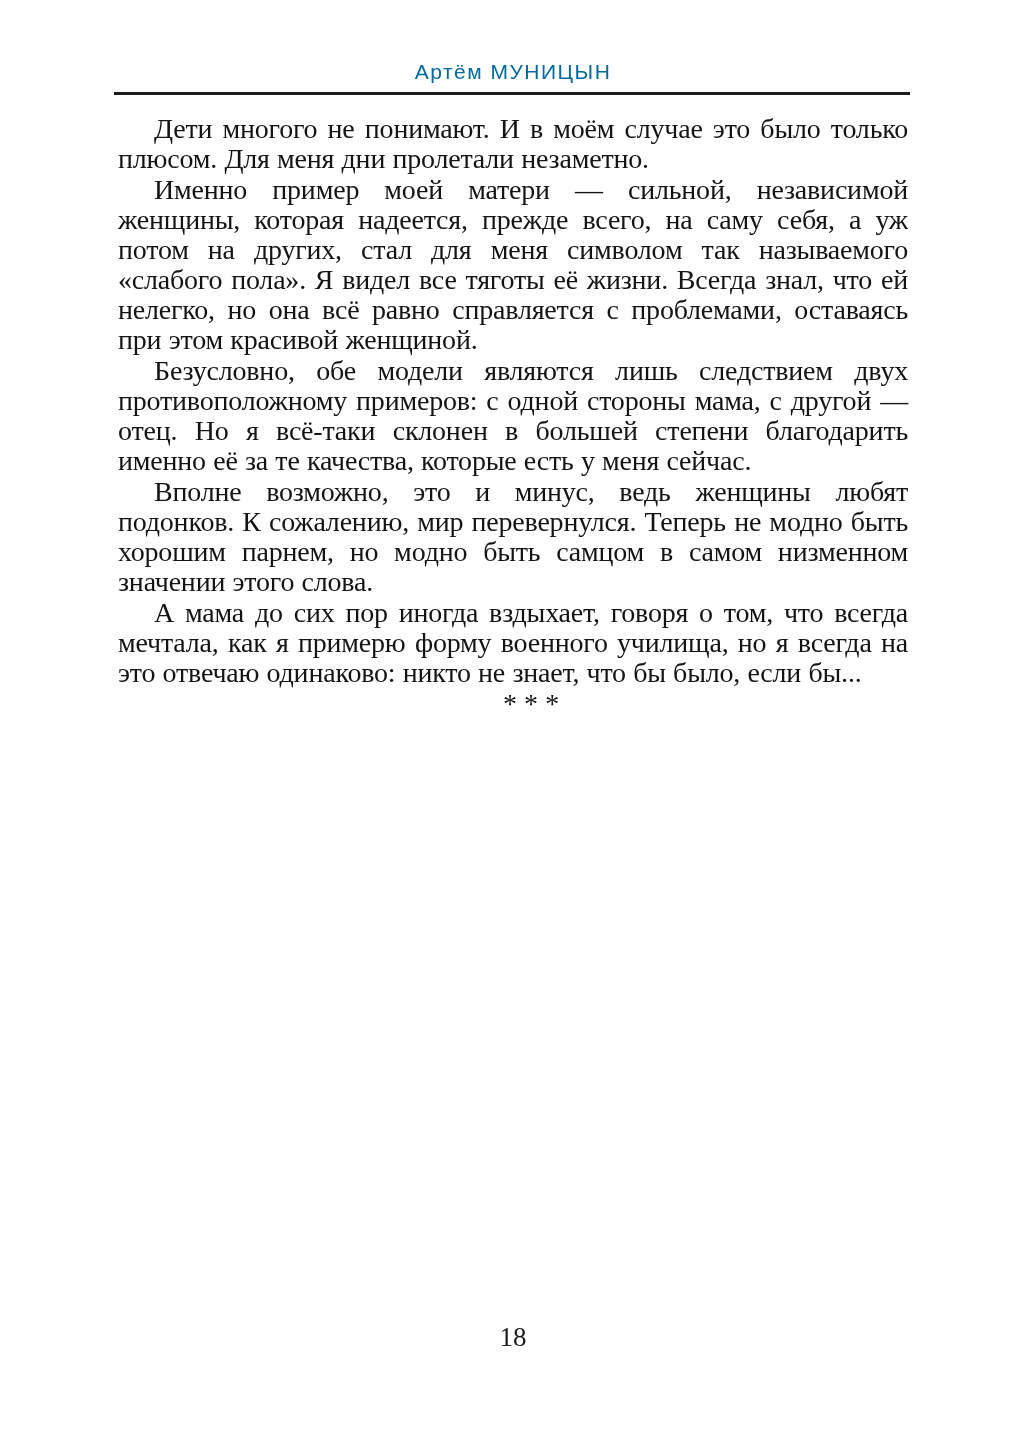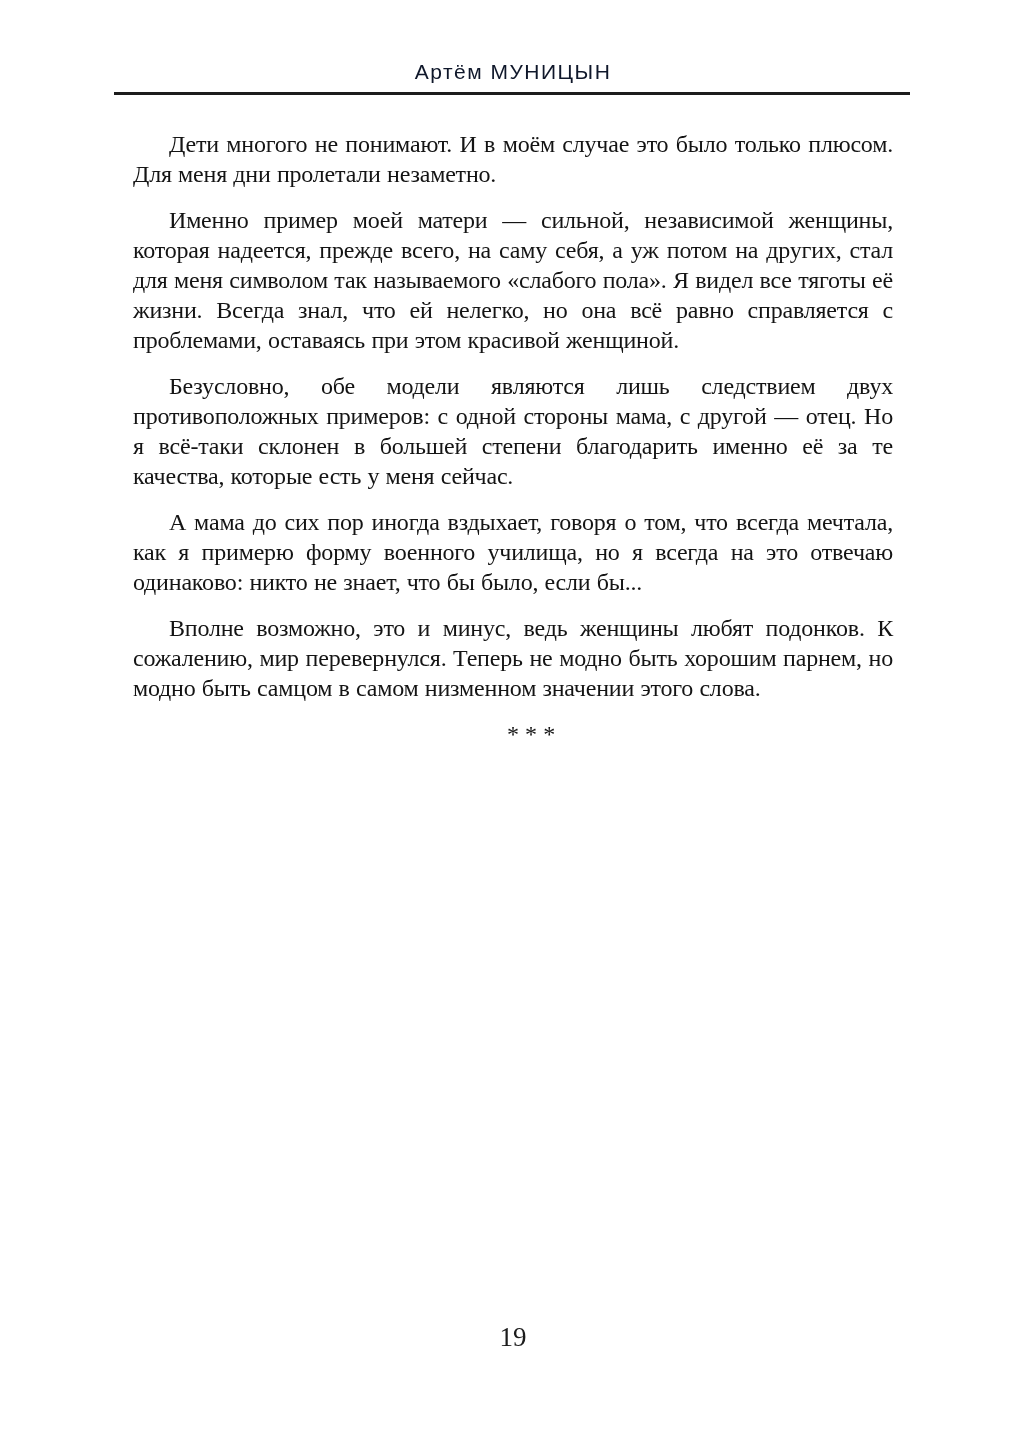--- a/index.html
+++ b/index.html
@@ -23,42 +23,42 @@
     left: 117px;
     width: 792px;
     text-align: center;
     box-sizing: border-box;
   }
   .running-title {
     font-family: "Liberation Sans", sans-serif;
     font-size: 21px;
     font-weight: 400;
     letter-spacing: 1.5px;
-    color: #0f172a;
+    color: #0369a1;
     white-space: nowrap;
   }
   .header-rule {
     position: absolute;
     top: 92px;
     left: 114px;
     width: 796px;
     height: 0;
     border-top: 3px solid #1c1c1c;
   }
   .page-body {
     position: absolute;
     top: 113px;
     left: 117px;
     width: 792px;
     text-align: justify;
     hyphens: auto;
   }
   .page-body p {
-    margin: 16px;
-    font-size: 24px;
+    margin: 1px;
+    font-size: 28px;
     line-height: 30px;
     text-indent: 36px;
     letter-spacing: -0.2px;
     word-spacing: 0.5px;
   }
   .section-separator {
     margin: 38px 0 42px 0;
     text-align: center;
     text-indent: 0;
     font-size: 30px;
@@ -87,25 +87,25 @@
 
   <header class="running-header">
     <span class="running-title">Артём МУНИЦЫН</span>
   </header>
 
   <div class="header-rule"></div>
 
   <main class="page-body">
     <p>Дети многого не понимают. И в моём случае это было только плюсом. Для меня дни пролетали незаметно.</p>
     <p>Именно пример моей матери — сильной, независимой женщины, которая надеется, прежде всего, на саму себя, а уж потом на других, стал для меня символом так называемого «слабого пола». Я видел все тяготы её жизни. Всегда знал, что ей нелегко, но она всё равно справляется с проблемами, оставаясь при этом красивой женщиной.</p>
-    <p>Безусловно, обе модели являются лишь следствием двух противоположных примеров: с одной стороны мама, с другой — отец. Но я всё-таки склонен в большей степени благодарить именно её за те качества, которые есть у меня сейчас.</p>
+    <p>Безусловно, обе модели являются лишь следствием двух противоположному примеров: с одной стороны мама, с другой — отец. Но я всё-таки склонен в большей степени благодарить именно её за те качества, которые есть у меня сейчас.</p>
+    <p>Вполне возможно, это и минус, ведь женщины любят подонков. К сожалению, мир перевернулся. Теперь не модно быть хорошим парнем, но модно быть самцом в самом низменном значении этого слова.</p>
     <p>А мама до сих пор иногда вздыхает, говоря о том, что всегда мечтала, как я примерю форму военного училища, но я всегда на это отвечаю одинаково: никто не знает, что бы было, если бы...</p>
-    <p>Вполне возможно, это и минус, ведь женщины любят подонков. К сожалению, мир перевернулся. Теперь не модно быть хорошим парнем, но модно быть самцом в самом низменном значении этого слова.</p>
 
     <p class="section-separator">* * *</p>
 
   </main>
 
   <footer class="page-footer">
-    <span class="page-number">19</span>
+    <span class="page-number">18</span>
   </footer>
 
 </div>
 
 </body></html>

